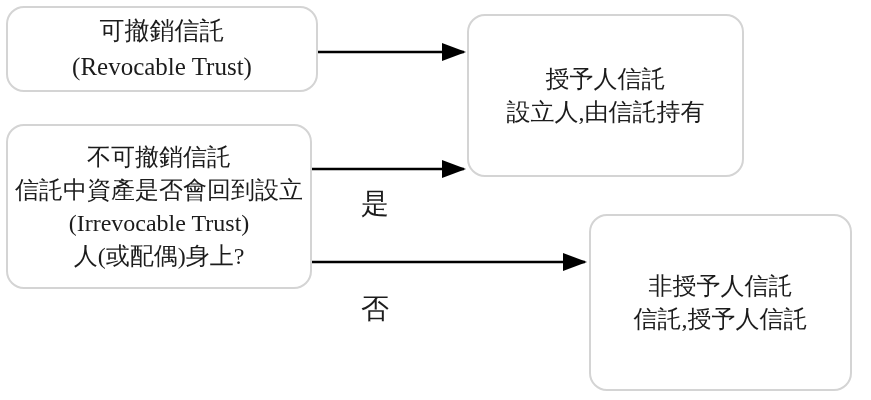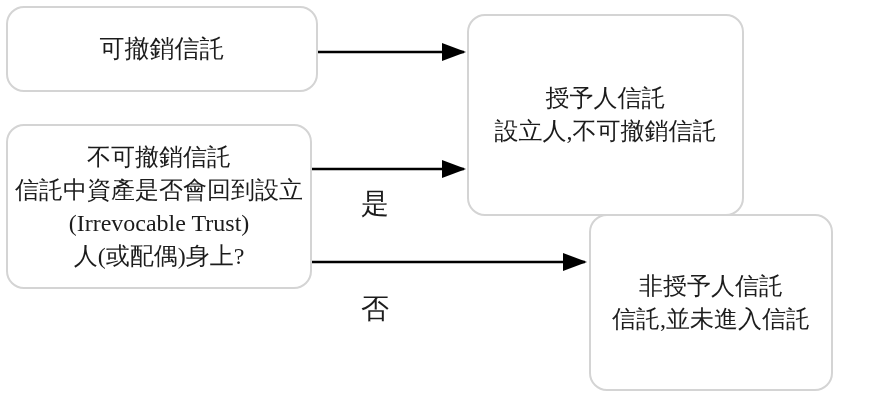--- a/index.html
+++ b/index.html
@@ -53,26 +53,26 @@
     width: 312px; height: 86px;
     font-size: 25px; line-height: 36px;
   }
   #box-irrevocable {
     left: 6px; top: 124px;
     width: 306px; height: 165px;
     font-size: 24px; line-height: 33px;
   }
   #box-grantor {
     left: 467px; top: 14px;
-    width: 277px; height: 202px;
+    width: 277px; height: 163px;
     font-size: 24px; line-height: 33px; align-items: center;
   }
   #box-nongrantor {
     left: 589px; top: 214px;
-    width: 244px; height: 177px;
+    width: 263px; height: 177px;
     font-size: 24px; line-height: 33px;
   }
   .edge-label {
     position: absolute;
     font-size: 28px;
     color: var(--text-color);
   }
   #label-yes { left: 361px; top: 185px; }
   #label-no  { left: 361px; top: 290px; }
 </style>
@@ -87,35 +87,36 @@
         <path class="arrowhead" d="M0,0 L24,9 L0,18 Z"></path>
       </marker>
     </defs>
     <line class="arrow-line" x1="316" y1="52" x2="464" y2="52" marker-end="url(#ah)"></line>
     <line class="arrow-line" x1="311" y1="169" x2="464" y2="169" marker-end="url(#ah)"></line>
     <line class="arrow-line" x1="311" y1="262" x2="585" y2="262" marker-end="url(#ah)"></line>
   </svg>
 
   <div class="node" id="box-revocable">
     <div class="node-line">可撤銷信託</div>
+    <div class="node-line">(Revocable Trust)</div>
   </div>
 
   <div class="node" id="box-irrevocable">
     <div class="node-line">不可撤銷信託</div>
     <div class="node-line">信託中資產是否會回到設立</div>
     <div class="node-line">(Irrevocable Trust)</div>
     <div class="node-line">人(或配偶)身上?</div>
   </div>
 
   <div class="node" id="box-grantor">
     <div class="node-line">授予人信託</div>
-    <div class="node-line">設立人,不可撤銷信託</div>
+    <div class="node-line">設立人,由信託持有</div>
   </div>
 
   <div class="node" id="box-nongrantor">
     <div class="node-line">非授予人信託</div>
-    <div class="node-line">信託,並未進入信託</div>
+    <div class="node-line">信託,授予人信託</div>
   </div>
 
   <div class="edge-label" id="label-yes">是</div>
   <div class="edge-label" id="label-no">否</div>
 
 </div>
 
 </body></html>

